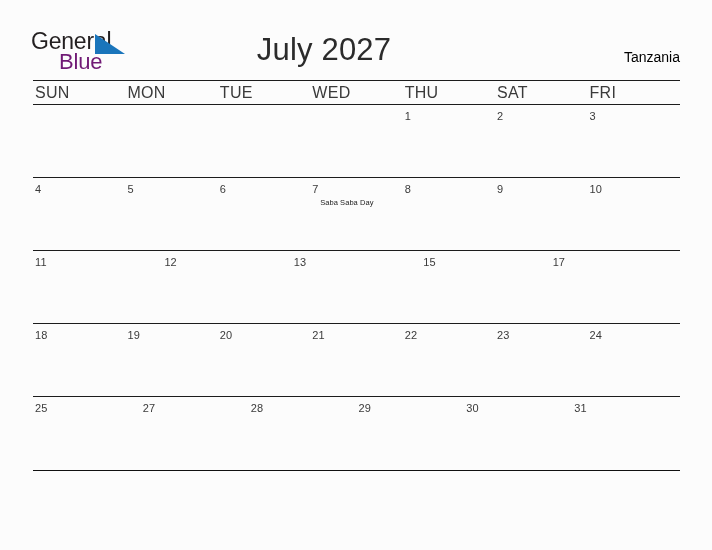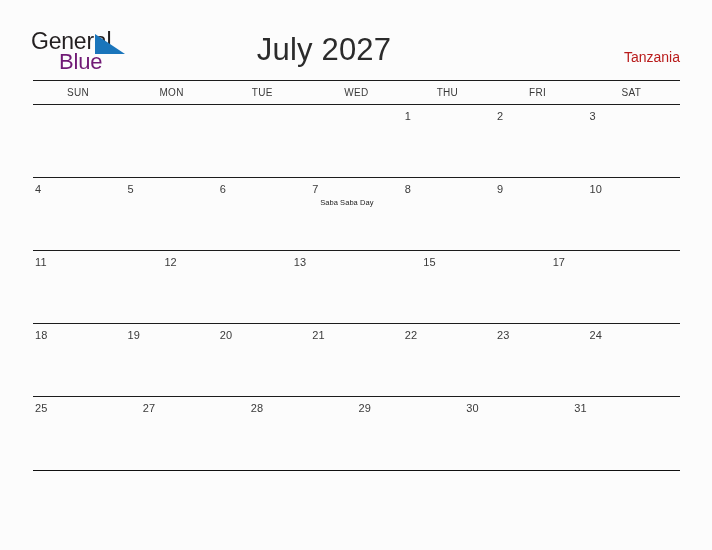--- a/index.html
+++ b/index.html
@@ -73,21 +73,21 @@
     color: #2b2b2b;
     letter-spacing: 0.2px;
   }
 
   .country {
     position: absolute;
     right: 32px;
     top: 49px;
     font-size: 14px;
     line-height: 16px;
-    color: #b91c1c;
+    color: #000000;
     text-align: right;
     white-space: nowrap;
   }
 
   
   .calendar {
     position: absolute;
     left: 33px;
     top: 80px;
     width: 647px;
@@ -99,27 +99,26 @@
     width: 647px;
     border-top: 1.1px solid #1c1c1c;
     box-sizing: border-box;
   }
 
   .weekday-row {
     height: 24px;
   }
   .weekday-cell {
     flex: 1 1 0;
-    font-size: 10px;
+    font-size: 16px;
     line-height: 24px;
     color: #3a3a3a;
     letter-spacing: 0.3px;
     padding-left: 2px;
     box-sizing: border-box;
-    margin-left: 32px;
   }
 
   .week-row {
     height: 73px;
   }
   .week-row.last {
     height: 74px;
     justify-content: flex-end;
   }
 
@@ -179,22 +178,22 @@
 </div>
 
 <div class="calendar">
 
   <div class="grid-row weekday-row">
     <div class="weekday-cell">SUN</div>
     <div class="weekday-cell">MON</div>
     <div class="weekday-cell">TUE</div>
     <div class="weekday-cell">WED</div>
     <div class="weekday-cell">THU</div>
+    <div class="weekday-cell">SAT</div>
     <div class="weekday-cell">FRI</div>
-    <div class="weekday-cell">SAT</div>
   </div>
 
   <div class="grid-row week-row">
     <div class="day-cell">
       
       
     </div>
     <div class="day-cell">
       
       

